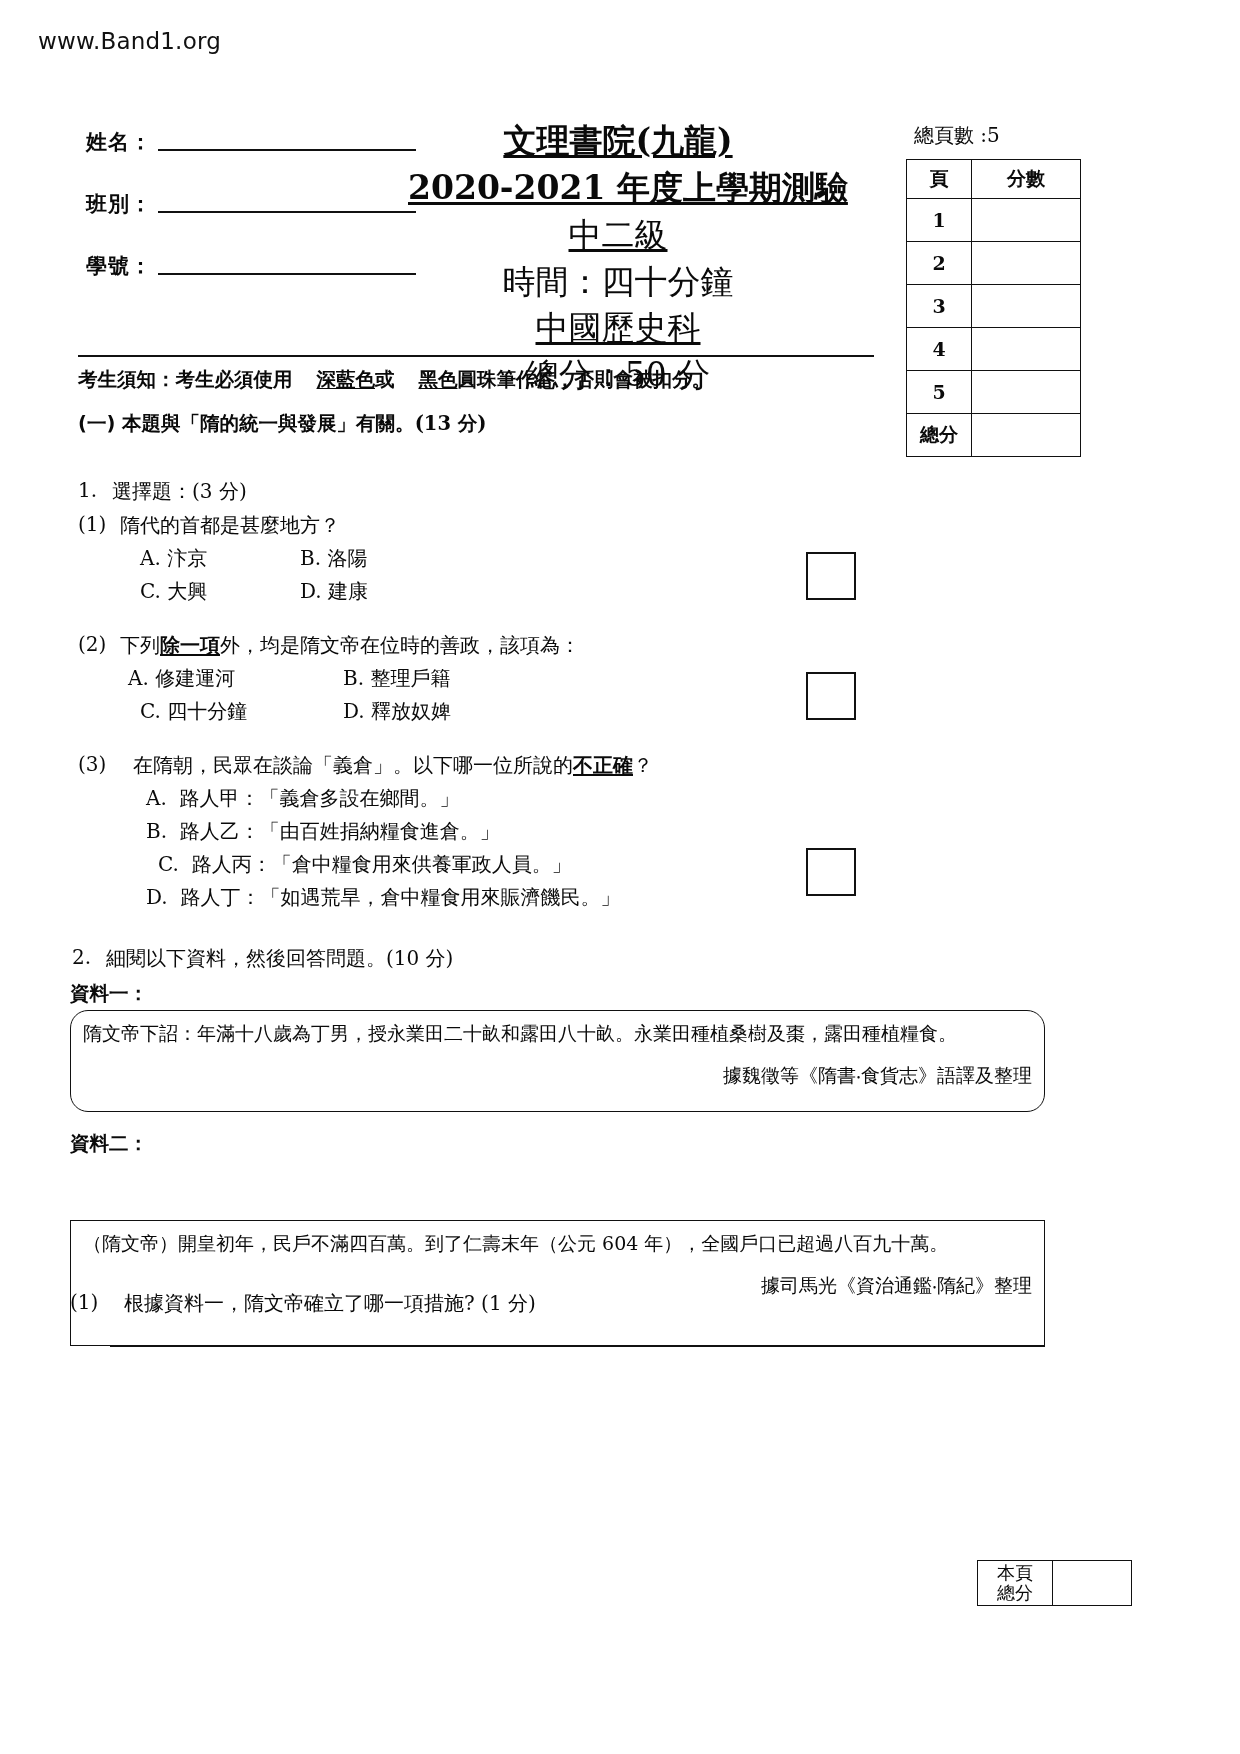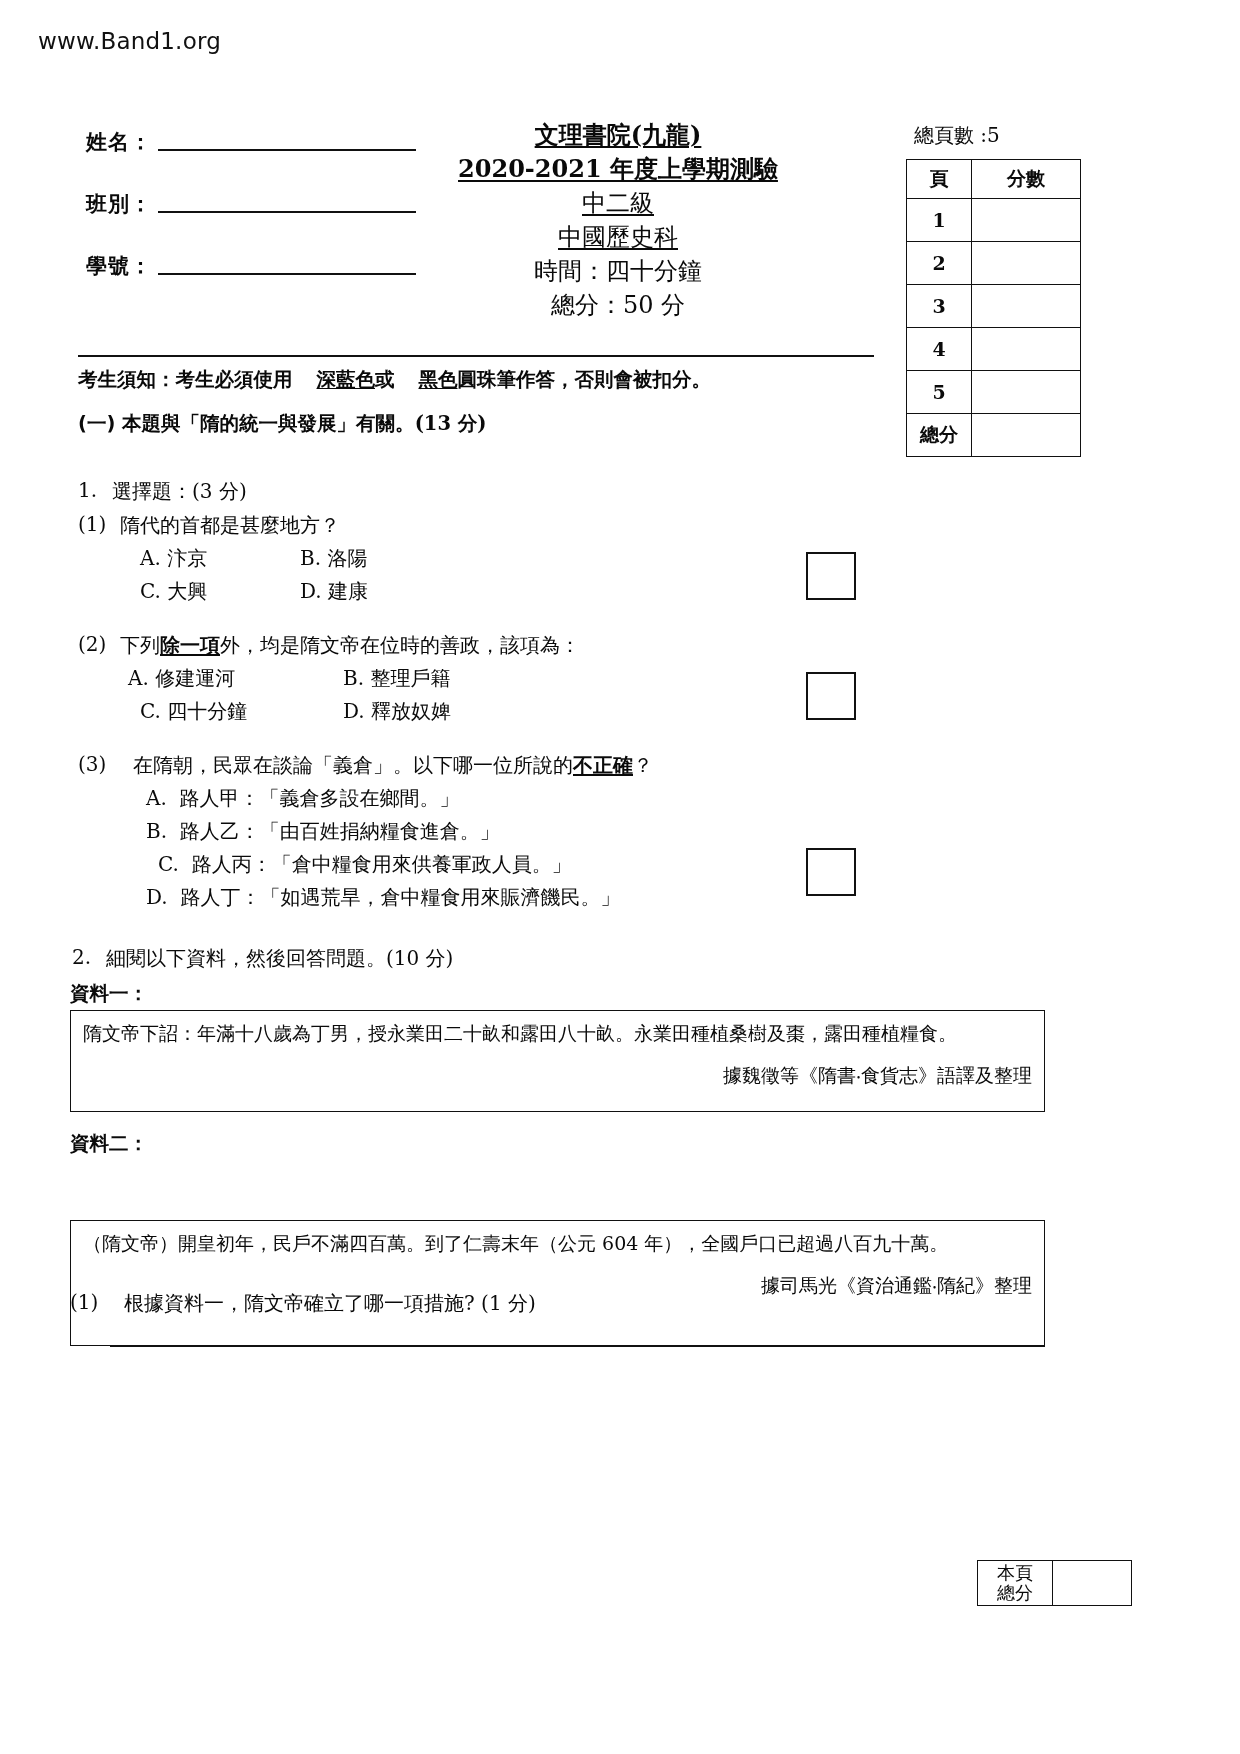--- a/index.html
+++ b/index.html
@@ -70,21 +70,21 @@
   
   .title-block {
     position: absolute;
     left: 330px;
     top: -4px;
     width: 420px;
     text-align: center;
     font-family: "DejaVu Serif", "Liberation Serif", serif;
   }
   .title-line {
-    font-size: 24px;
+    font-size: 33px;
     line-height: 1.42;
     white-space: nowrap;
     font-weight: bold;
   }
   .title-line .u {
     text-decoration: underline;
     text-underline-offset: 3px;
   }
   .title-line.plain {
     font-weight: normal;
@@ -274,22 +274,22 @@
       <div class="field-row">
         <span class="field-label">學號：</span>
         <span class="field-line"></span>
       </div>
     </div>
 
     <div class="title-block">
       <div class="title-line"><span class="u">文理書院(九龍)</span></div>
       <div class="title-line"><span class="u">2020-2021 年度上學期測驗</span></div>
       <div class="title-line plain"><span class="u">中二級</span></div>
+      <div class="title-line plain">時間：四十分鐘</div>
       <div class="title-line plain"><span class="u">中國歷史科</span></div>
-      <div class="title-line plain">時間：四十分鐘</div>
       <div class="title-line plain">總分：50 分</div>
     </div>
 
     <div class="marks-wrap">
       <div class="total-pages">總頁數  :5</div>
       <table class="marks">
         <tbody>
             <tr class="head">
           <td class="col-a">頁</td>
           <td class="col-b">分數</td>
@@ -397,21 +397,21 @@
   <div class="opt" style="left:146px; top:884px;">
     <span>D.</span>&nbsp;
     <span>路人丁：「如遇荒旱，倉中糧食用來賑濟饑民。」</span>
   </div>
   <div class="ans-box" style="left:806px; top:848px;"></div>
 
   <div class="q-num" style="left:72px; top:945px;">2.</div>
   <div class="q-text" style="left:106px; top:945px;">細閱以下資料，然後回答問題。(10 分)</div>
 
   <div class="src-label" style="left:70px; top:980px;">資料一：</div>
-  <div class="src-box" style="left:70px; top:1010px; width:975px; height:102px;">
+  <div class="src-box" style="left:70px; top:1010px; width:975px; height:102px;border-radius:18px;">
     <div class="src-body">隋文帝下詔：年滿十八歲為丁男，授永業田二十畝和露田八十畝。永業田種植桑樹及棗，露田種植糧食。</div>
     <div class="src-attr">據魏徵等《隋書‧食貨志》語譯及整理</div>
   </div>
 
   <div class="src-label" style="left:70px; top:1130px;">資料二：</div>
   <div class="src-box" style="left:70px; top:1220px; width:975px; height:126px;">
     <div class="src-body">（隋文帝）開皇初年，民戶不滿四百萬。到了仁壽末年（公元 604 年），全國戶口已超過八百九十萬。</div>
     <div class="src-attr">據司馬光《資治通鑑‧隋紀》整理</div>
   </div>
 

